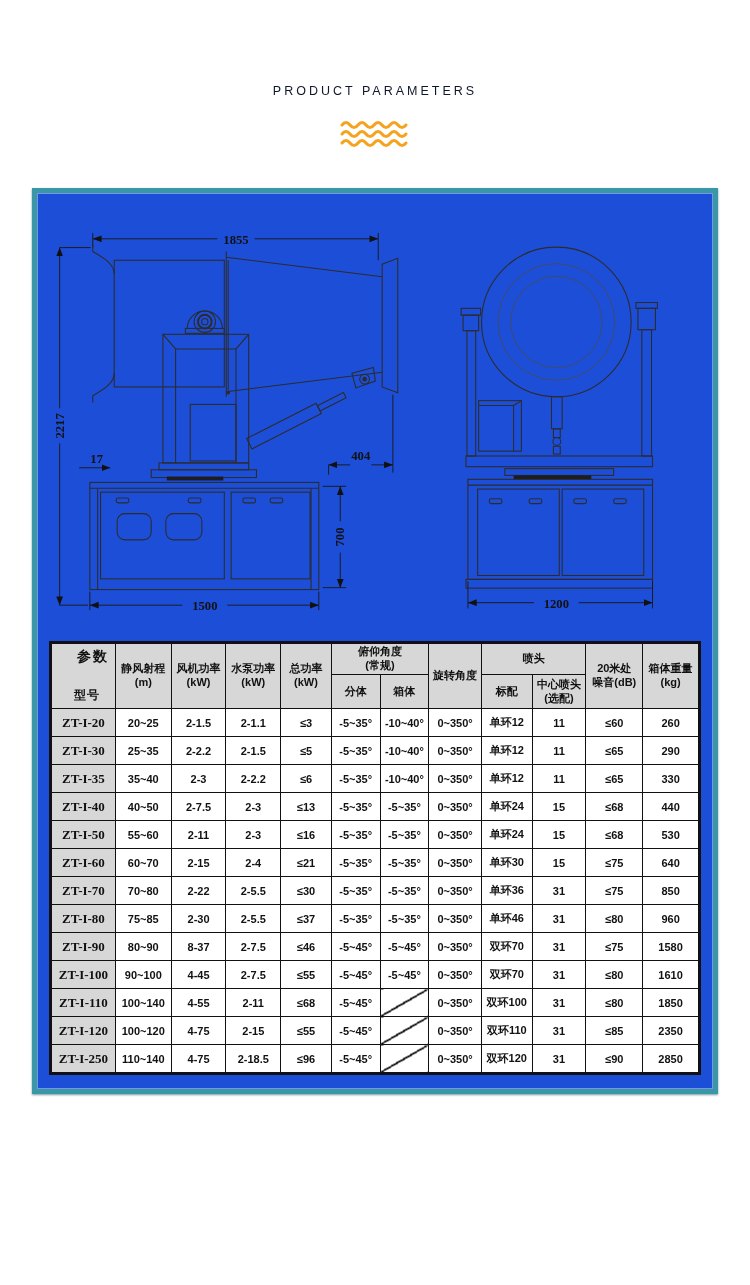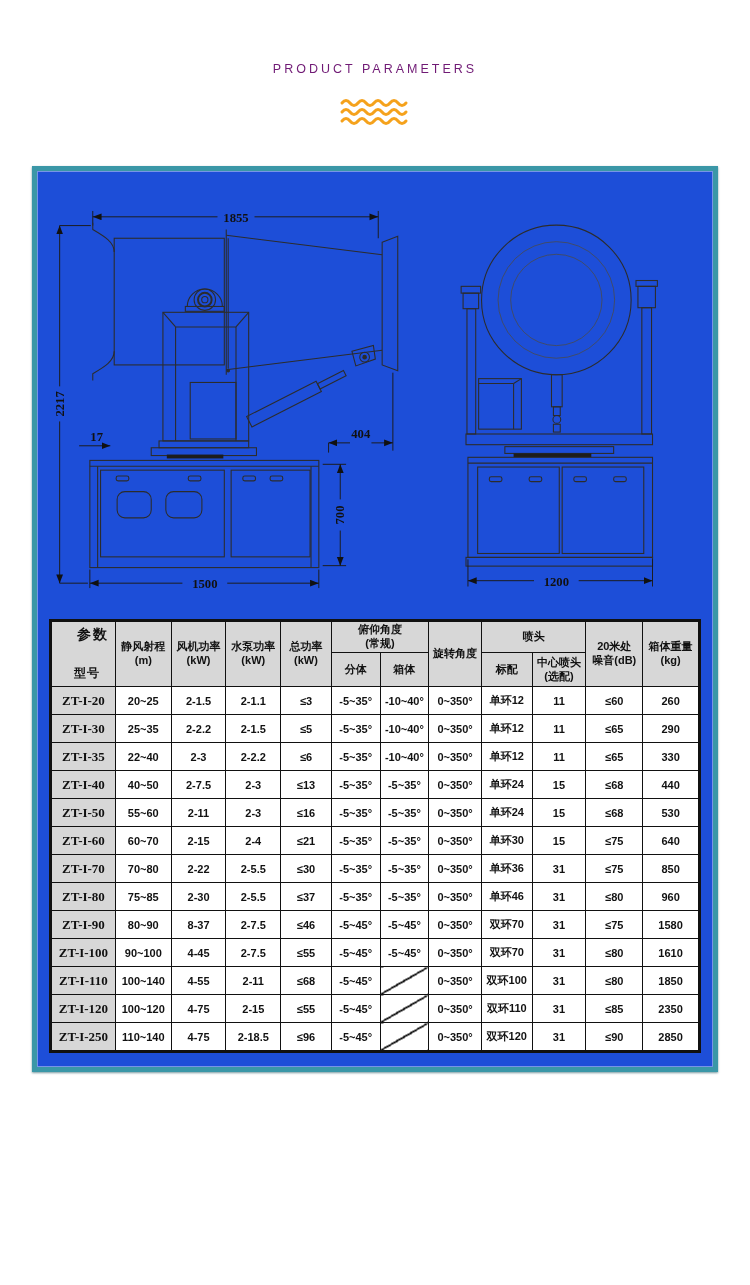--- a/index.html
+++ b/index.html
@@ -1,19 +1,19 @@
 <!DOCTYPE html>
 <html><head>
 <meta charset="utf-8">
 <style>
   html,body{margin:0;padding:0;background:#ffffff;}
   body{width:750px;height:1285px;font-family:"Liberation Sans",sans-serif;overflow:hidden;}
   .page-header{text-align:center;padding-top:62px;}
   .page-title{font-size:54px;font-weight:800;color:#2d2d2d;letter-spacing:5px;line-height:1.1;}
-  .page-subtitle{font-size:12.5px;font-weight:500;color:#701a75;letter-spacing:3px;}
+  .page-subtitle{margin-top:22px;font-size:12.5px;font-weight:500;color:#0f172a;letter-spacing:3px;}
   .wave-wrap{text-align:center;margin-top:20px;height:32px;}
   .frame{margin:38px 32px 0 32px;border:5px solid #3a97a7;box-shadow:inset 0 0 0 1px rgba(255,255,255,.4),0 1px 2px rgba(10,70,80,.55);background:#1d4ed8;padding:24px 8px 14px 8px;}
   .drawings{display:flex;justify-content:center;align-items:flex-start;gap:6px;}
   .drawings svg{display:block;}
   .dim-line{stroke:#1c1c1c;stroke-width:1;fill:none;}
   .mach{stroke:#2c2c2c;stroke-width:1.1;fill:none;}
   .mach-thin{stroke:#4a4a4a;stroke-width:0.8;fill:none;}
   .dark{fill:#1d1d1d;stroke:none;}
   .dim-text{font-family:"Liberation Serif",serif;font-weight:bold;font-size:13px;fill:#111;}
   .tbl-wrap{margin:14px 4px 0 4px;}
@@ -288,21 +288,21 @@
             <td>-5~35°</td>
             <td>-10~40°</td>
             <td>0~350°</td>
             <td>单环12</td>
             <td>11</td>
             <td>≤65</td>
             <td>290</td>
           </tr>
           <tr>
             <td class="model">ZT-I-35</td>
-            <td>22~40</td>
+            <td>35~40</td>
             <td>2-3</td>
             <td>2-2.2</td>
             <td>≤6</td>
             <td>-5~35°</td>
             <td>-10~40°</td>
             <td>0~350°</td>
             <td>单环12</td>
             <td>11</td>
             <td>≤65</td>
             <td>330</td>

